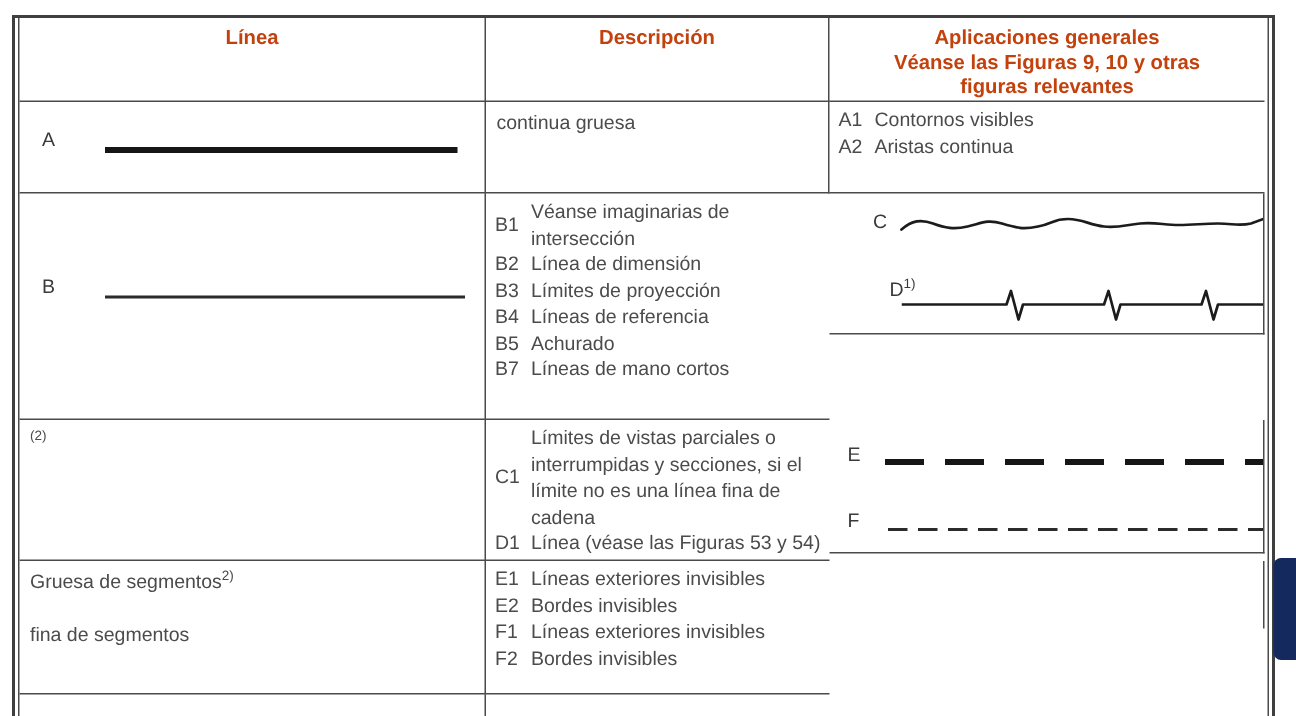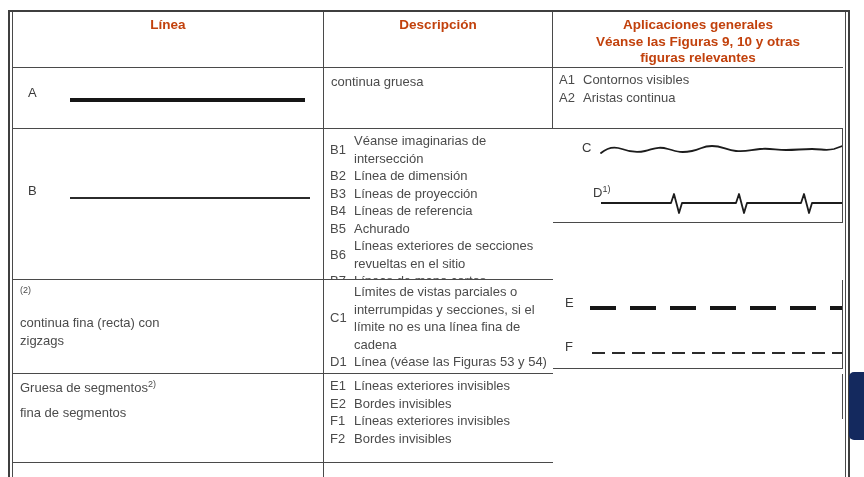--- a/index.html
+++ b/index.html
@@ -43,21 +43,21 @@
     font-weight: bold;
     color: #c2410c;
     font-size: 13.5px;
     line-height: 16.5px;
     padding-top: 5px;
   }
   .desc-cell { padding: 5px 22px 0 7px; }
   .desc { color: #4b4b4b; }
   .desc-note { font-size: 9px; line-height: 10px; color: #4b4b4b; }
   .desc-d { margin-top: 19px; max-width: 170px; }
-  .desc-f { margin-top: 7px; }
+  .desc-f { margin-top: 17px; }
   sup.s { font-size: 9px; line-height: 0; }
   .apps-cell { padding: 3px 4px 0 6px; }
   .app { display: flex; align-items: center; }
   .app .code { flex: 0 0 24px; }
   .app .atext { flex: 1 1 auto; }
   .line-cell { }
   .line-label {
     position: absolute;
     font-size: 13px;
     color: #3a3a3a;
@@ -122,53 +122,48 @@
       <div class="app">
         <span class="code">B1</span>
         <span class="atext">Véanse imaginarias de intersección</span>
       </div>
       <div class="app">
         <span class="code">B2</span>
         <span class="atext">Línea de dimensión</span>
       </div>
       <div class="app">
         <span class="code">B3</span>
-        <span class="atext">Líneas de proyección</span>
+        <span class="atext">Límites de proyección</span>
       </div>
       <div class="app">
         <span class="code">B4</span>
         <span class="atext">Líneas de referencia</span>
       </div>
       <div class="app">
         <span class="code">B5</span>
         <span class="atext">Achurado</span>
-      </div>
-      <div class="app">
-        <span class="code">B6</span>
-        <span class="atext">Líneas exteriores de secciones revueltas en el sitio</span>
       </div>
       <div class="app">
         <span class="code">B7</span>
         <span class="atext">Líneas de mano cortos</span>
       </div>
     </div>
 
     <div class="cell cb r-cd line-cell">
       <span class="line-label" style="left:29px; top:10px;">C</span>
       <svg class="lsvg" style="left:45px; top:4px;" width="250" height="26" viewBox="0 0 250 26">
         <path d="M3,20 C10,14 16,13 24,16 S 38,20 47,18 S 60,13 70,16 S 84,20 94,18 S 104,13 114,13 S 128,17 138,18 S 152,17 162,16 S 178,17 188,17 S 204,16 214,16 S 228,18 236,16 L247,12" fill="none" stroke="#1c1c1c" stroke-width="1.8" stroke-linecap="round"></path>
       </svg>
       <span class="line-label" style="left:40px; top:55px;"><span>D</span><sup class="s">1)</sup></span>
       <svg class="lsvg" style="left:48px; top:59px;" width="244" height="32" viewBox="0 0 244 32">
         <path d="M0,15 H70 l3,-9 l5,19 l3,-10 H135 l3,-9 l5,19 l3,-10 H200 l3,-9 l5,19 l3,-10 H242" fill="none" stroke="#1c1c1c" stroke-width="1.8" stroke-linejoin="round"></path>
       </svg>
     </div>
     <div class="cell cb r-cd desc-cell">
       <div class="desc-note">(2)</div>
-      <div class="desc desc-d">continua fina (recta) con zigzags</div>
     </div>
     <div class="cell r-cd apps-cell">
       <div class="app">
         <span class="code">C1</span>
         <span class="atext">Límites de vistas parciales o interrumpidas y secciones, si el límite no es una línea fina de cadena</span>
       </div>
       <div class="app">
         <span class="code">D1</span>
         <span class="atext">Línea (véase las Figuras 53 y 54)</span>
       </div>

